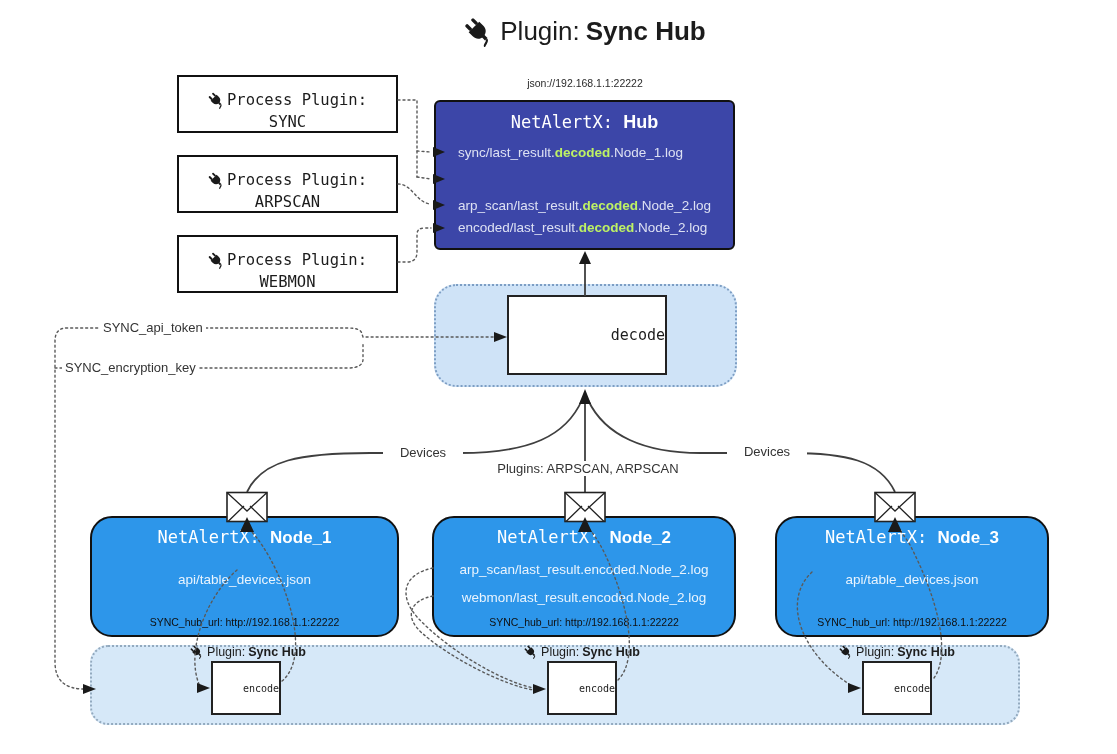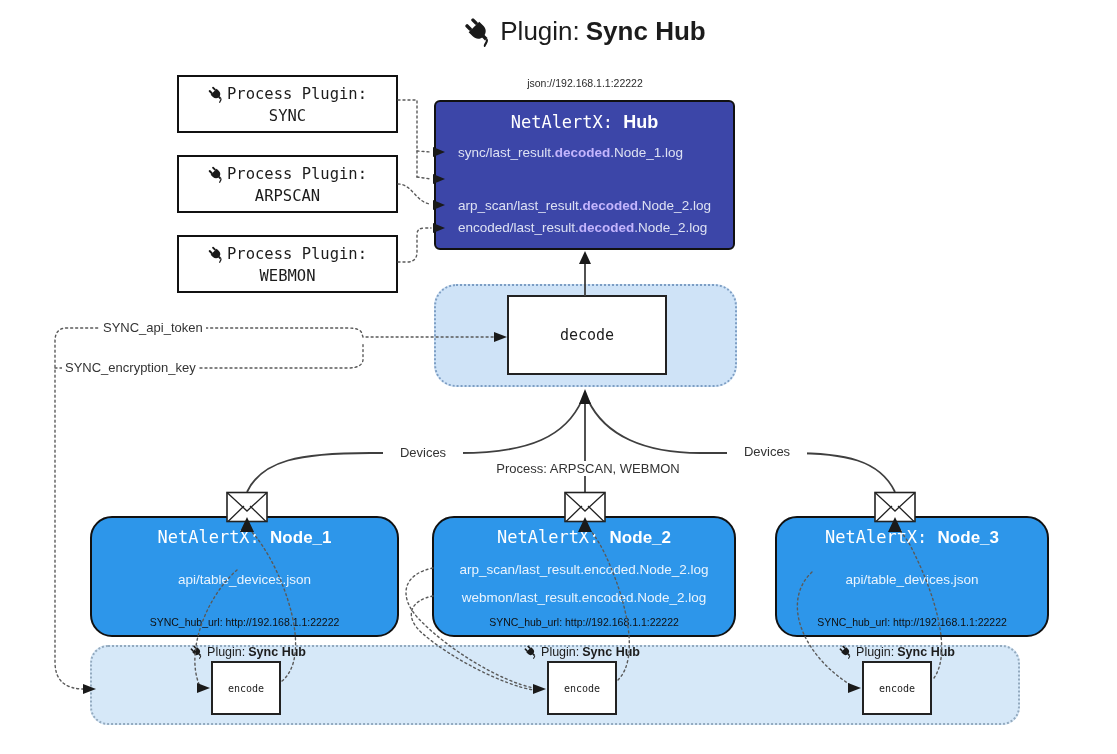--- a/index.html
+++ b/index.html
@@ -5,33 +5,33 @@
   html,body{margin:0;padding:0;background:#fff;}
   .canvas{position:relative;width:1117px;height:754px;background:#fff;overflow:hidden;
           font-family:"Liberation Sans","DejaVu Sans",sans-serif;color:#1c1c1c;}
   .abs{position:absolute;}
   .mono{font-family:"DejaVu Sans Mono","Liberation Mono",monospace;}
   
   .title{display:flex;align-items:center;justify-content:center;gap:6px;font-size:26px;color:#1c1c1c;}
   .title b{font-weight:700;}
   
   .procbox{box-sizing:border-box;border:2px solid #111;background:#fff;text-align:center;
-           font-size:15.5px;line-height:1.45;padding-top:6px;}
+           font-size:15.5px;line-height:1.45;padding-top:12px;}
   .procbox .row1{display:flex;align-items:center;justify-content:center;gap:2px;}
   
   .hub{box-sizing:border-box;background:#3c46a8;border:2px solid #111;border-radius:6px;color:#fff;}
   .hub-title{margin-top:10px;text-align:center;font-size:17px;}
   .hub-title .bold{font-family:"Liberation Sans","DejaVu Sans",sans-serif;font-weight:700;font-size:18px;}
   .hublog{position:absolute;left:22px;right:4px;font-size:13.5px;color:#dde1f3;white-space:nowrap;}
-  .hublog b{color:#c4b5fd;font-weight:700;}
+  .hublog b{color:#bef264;font-weight:700;}
   .smallurl{font-size:10.5px;color:#2b2b2b;text-align:center;}
   
   .softbox{box-sizing:border-box;background:#cfe3f7;border:2px dotted #7d9ec4;border-radius:22px;}
   .softbox2{box-sizing:border-box;background:#d6e8f8;border:2px dotted #93aabf;border-radius:18px;}
-  .whitebox{box-sizing:border-box;background:#fff;border:2px solid #222;display:flex;align-items:center;justify-content:center;}
+  .whitebox{box-sizing:border-box;background:#fff;border:2px solid #222;display:flex;align-items:center;justify-content:flex-end;}
   
   .node{box-sizing:border-box;background:#2d96ea;border:2px solid #111;border-radius:22px;color:#fff;}
   .node-title{margin-top:9px;text-align:center;font-size:17px;}
   .node-title .bold{font-family:"Liberation Sans","DejaVu Sans",sans-serif;font-weight:700;font-size:17px;}
   .nodefile{position:absolute;left:0;right:0;text-align:center;font-size:13.5px;color:#e9f4fe;white-space:nowrap;}
   .nodeurl{position:absolute;left:0;right:0;bottom:7px;text-align:center;font-size:10.5px;color:#101010;}
   
   .linelabel{background:#fff;text-align:center;font-size:13px;color:#333;padding:0 3px;white-space:nowrap;}
   .enclabel{display:flex;align-items:center;justify-content:center;gap:3px;font-size:12.5px;color:#1c1c1c;white-space:nowrap;}
   .enclabel b{font-weight:700;}
@@ -229,15 +229,15 @@
       <polygon points="240,532 254,532 247,517"></polygon>
       <polygon points="578,532 592,532 585,517"></polygon>
       <polygon points="888,532 902,532 895,517"></polygon>
     </g>
   </svg>
 
   <div class="abs linelabel" style="left:100px;top:320px;">SYNC_api_token</div>
   <div class="abs linelabel" style="left:62px;top:360px;">SYNC_encryption_key</div>
   <div class="abs linelabel" style="left:383px;top:445px;width:74px;">Devices</div>
   <div class="abs linelabel" style="left:727px;top:444px;width:74px;">Devices</div>
-  <div class="abs linelabel" style="left:487px;top:461px;width:196px;">Process: ARPSCAN, WEBMON</div>
+  <div class="abs linelabel" style="left:487px;top:461px;width:196px;">Plugins: ARPSCAN, ARPSCAN</div>
 
 </div>
 
 </body></html>

